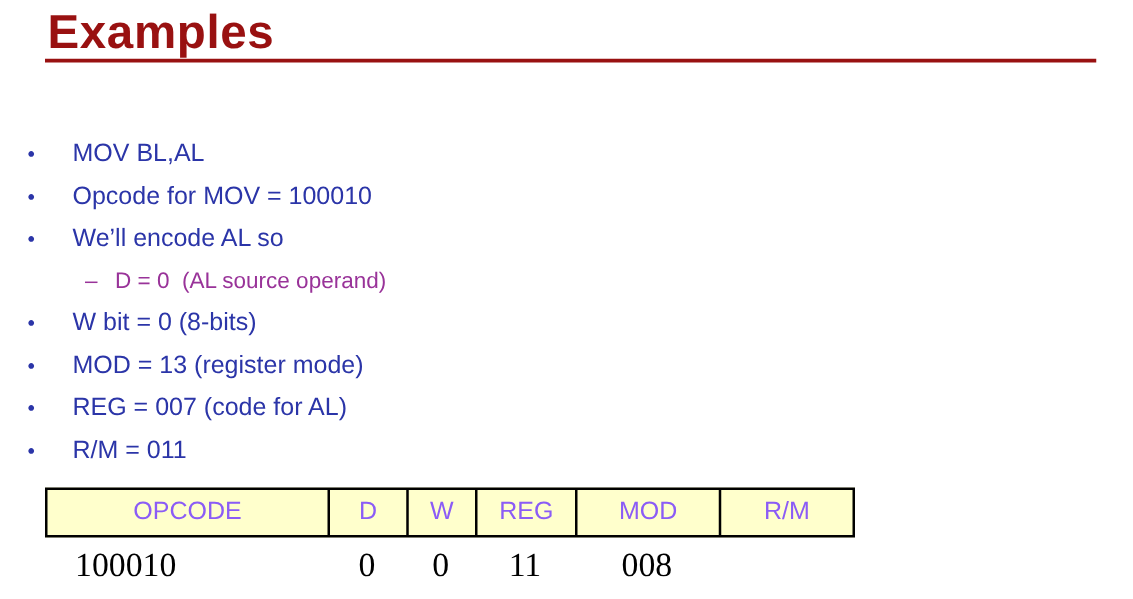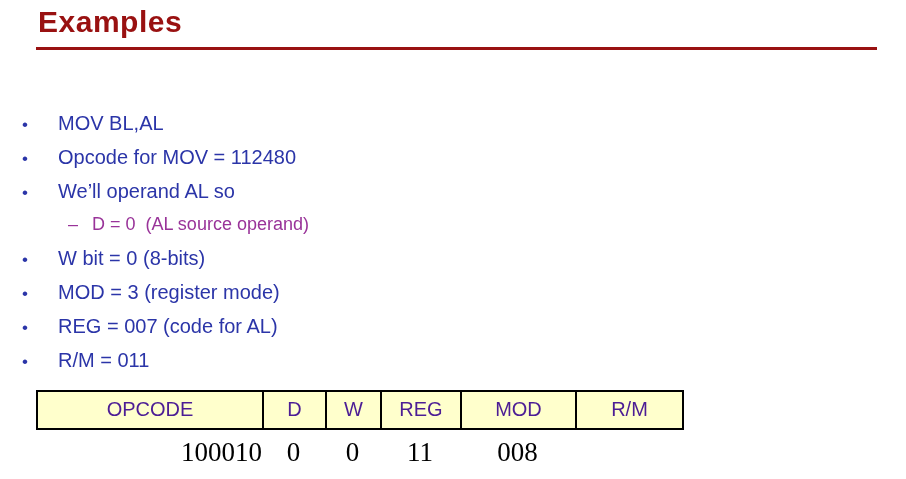--- a/index.html
+++ b/index.html
@@ -11,21 +11,21 @@
     height: 479px;
     background: #ffffff;
     font-family: "Liberation Sans", sans-serif;
     position: relative;
     overflow: hidden;
   }
   .slide-title {
     position: absolute;
     left: 38px;
     top: 5px;
-    font-size: 30px;
+    font-size: 38px;
     font-weight: bold;
     color: #991111;
     letter-spacing: 0.5px;
   }
   .title-rule {
     position: absolute;
     left: 36px;
     top: 47px;
     width: 841px;
     height: 3px;
@@ -71,74 +71,74 @@
     top: 390px;
   }
   .thead {
     display: grid;
     grid-template-columns: 226px 63px 55px 80px 115px 105px;
     background: #FFFFCC;
     border: 2px solid #000000;
   }
   .th {
     border-right: 2px solid #000000;
-    color: #4c1d95;
+    color: #8b5cf6;
     font-size: 20px;
     text-align: center;
     padding: 6px 0 7px 0;
   }
   .th:last-child {
     border-right: none;
   }
   .trow {
     display: grid;
     grid-template-columns: 226px 63px 55px 80px 115px 105px;
   }
   .td {
     font-family: "Liberation Serif", serif;
     font-size: 27px;
     color: #000000;
     text-align: center;
     padding-top: 7px;
   }
   .td.opcode-cell {
-    text-align: right;
+    text-align: left;
     padding-left: 24px;
   }
 </style>
 </head>
 <body>
 
 <div class="slide-title">Examples</div>
 <div class="title-rule"></div>
 
 <div class="bullet-list">
   <div class="bullet l1">
     <span class="marker">•</span>
     <span class="text">MOV BL,AL</span>
   </div>
   <div class="bullet l1">
     <span class="marker">•</span>
-    <span class="text">Opcode for MOV = 112480</span>
+    <span class="text">Opcode for MOV = 100010</span>
   </div>
   <div class="bullet l1">
     <span class="marker">•</span>
-    <span class="text">We’ll operand AL so</span>
+    <span class="text">We’ll encode AL so</span>
   </div>
   <div class="bullet l2">
     <span class="marker">–</span>
     <span class="text">D = 0  (AL source operand)</span>
   </div>
   <div class="bullet l1">
     <span class="marker">•</span>
     <span class="text">W bit = 0 (8-bits)</span>
   </div>
   <div class="bullet l1">
     <span class="marker">•</span>
-    <span class="text">MOD = 3 (register mode)</span>
+    <span class="text">MOD = 13 (register mode)</span>
   </div>
   <div class="bullet l1">
     <span class="marker">•</span>
     <span class="text">REG = 007 (code for AL)</span>
   </div>
   <div class="bullet l1">
     <span class="marker">•</span>
     <span class="text">R/M = 011</span>
   </div>
 </div>

